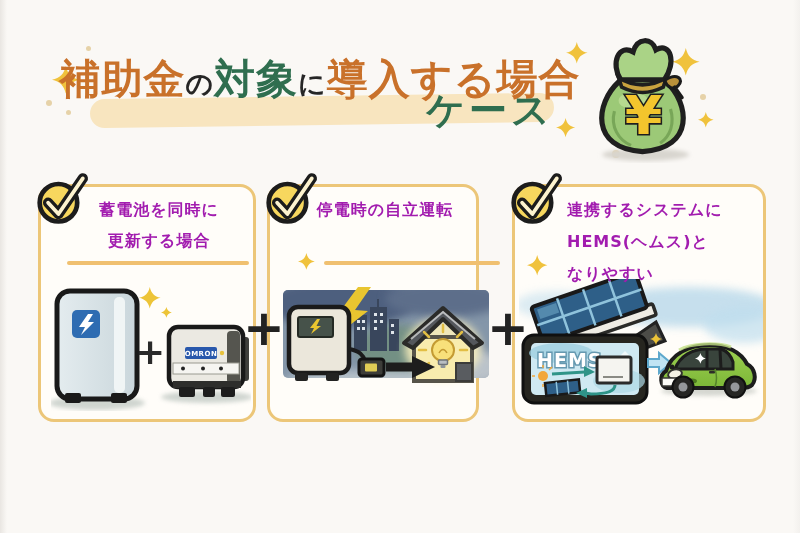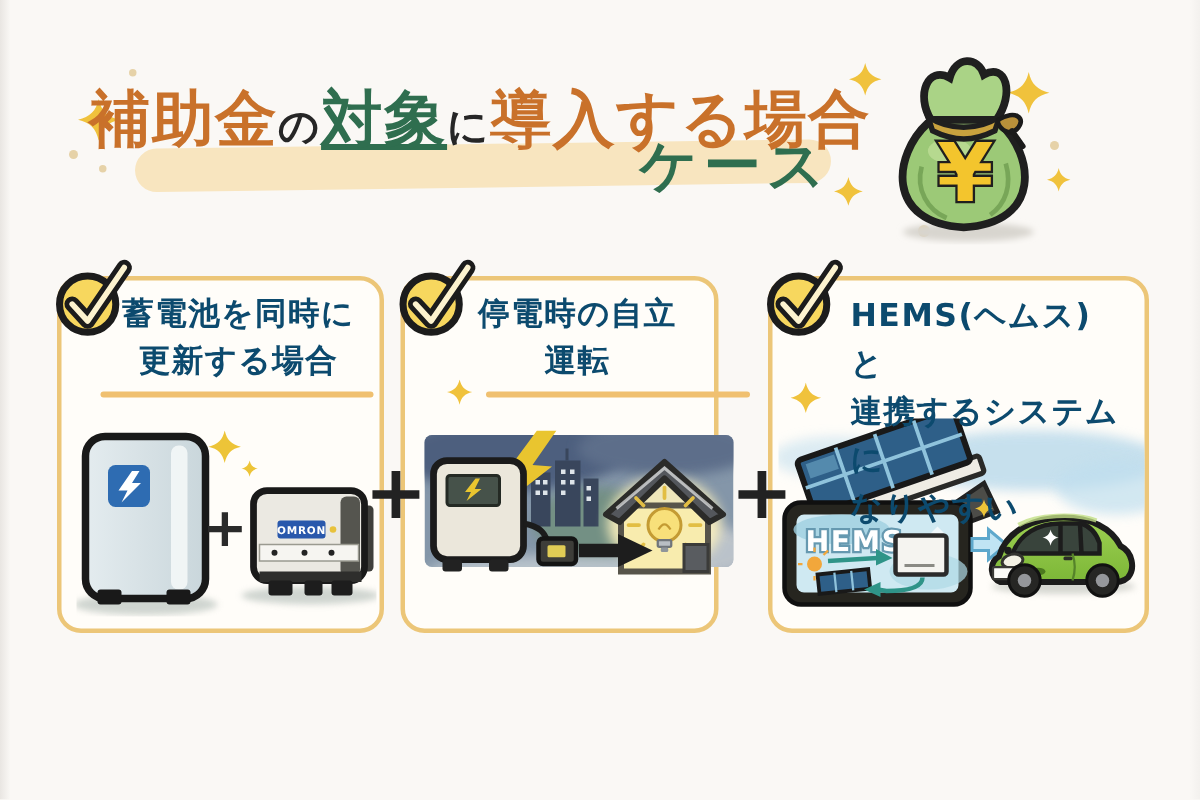--- a/index.html
+++ b/index.html
@@ -19,40 +19,40 @@
     background:#f8e5bf;border-radius:16px;transform:rotate(-0.8deg);
   }
   .title-line1{
     position:absolute;left:70px;top:52px;width:500px;
     display:flex;align-items:baseline;justify-content:center;
     white-space:nowrap;z-index:2;font-weight:800;letter-spacing:1px;
   }
   .seg.lg{font-size:41px;}
   .seg.sm{font-size:27px;}
   .seg.orange{color:#c9712a;}
-  .seg.green{color:#2f6e4f;text-decoration:underline;}
+  .seg.green{color:#2f6e4f;}
   .seg.dark{color:#262626;}
   .title-line2{
     position:absolute;left:90px;top:85px;width:464px;text-align:right;
     font-size:38px;font-weight:800;color:#2f6e4f;letter-spacing:4px;z-index:2;
   }
   
   .card{
     position:absolute;top:184px;height:238px;
     background:#fffdf9;border:3px solid #ecc678;border-radius:16px;
     box-sizing:border-box;
   }
   #card1{left:38px;width:218px;}
   #card2{left:267px;width:212px;}
   #card3{left:512px;width:254px;}
   .check{position:absolute;left:-6px;top:-16px;width:60px;height:56px;z-index:3;}
   .card-title{
     position:absolute;top:7px;left:0;right:16px;z-index:2;
     text-align:center;padding-left:40px;
-    font-size:21px;font-weight:bold;color:#0c4a6e;
+    font-size:16px;font-weight:bold;color:#a21caf;
     line-height:31px;letter-spacing:1px;
   }
   #card3 .card-title{text-align:left;padding-left:52px;line-height:32px;}
   .divider{
     position:absolute;top:74px;height:4px;border-radius:2px;background:#f0c070;
   }
   #card1 .divider{left:26px;width:182px;}
   #card2 .divider{left:54px;width:176px;}
   .scene{position:absolute;}
   #card1 .scene{left:10px;top:100px;width:200px;height:124px;}
@@ -274,22 +274,22 @@
 
   <div class="plus-sep" id="plus2">+</div>
 
   <section class="card" id="card3">
     <svg class="check" viewBox="0 0 64 58">
       <circle cx="25" cy="33" r="20" fill="#f7d75e" stroke="#1c1c1c" stroke-width="5"></circle>
       <path d="M14,33 L25,45 L51,7" fill="none" stroke="#1c1c1c" stroke-width="11" stroke-linecap="round" stroke-linejoin="round"></path>
       <path d="M14,33 L25,45 L51,7" fill="none" stroke="#fdf3cf" stroke-width="4" stroke-linecap="round" stroke-linejoin="round"></path>
     </svg>
     <div class="card-title">
+      <div>連携するシステムに</div>
       <div>HEMS(ヘムス)と</div>
-      <div>連携するシステムに</div>
       <div>なりやすい</div>
     </div>
     <svg class="spark" style="left:12px;top:68px" width="22" height="22">
         <use href="#star4" fill="#f0c23c" transform="scale(0.85)"></use>
       </svg>
     <svg class="scene" viewBox="0 0 244 130">
 
       <ellipse cx="170" cy="28" rx="88" ry="20" fill="#b3d6e9" opacity="0.75" filter="url(#blur4)"></ellipse>
       <ellipse cx="225" cy="46" rx="40" ry="18" fill="#bfdeee" opacity="0.7" filter="url(#blur4)"></ellipse>
       <ellipse cx="38" cy="26" rx="42" ry="14" fill="#c5e0ee" opacity="0.6" filter="url(#blur4)"></ellipse>

